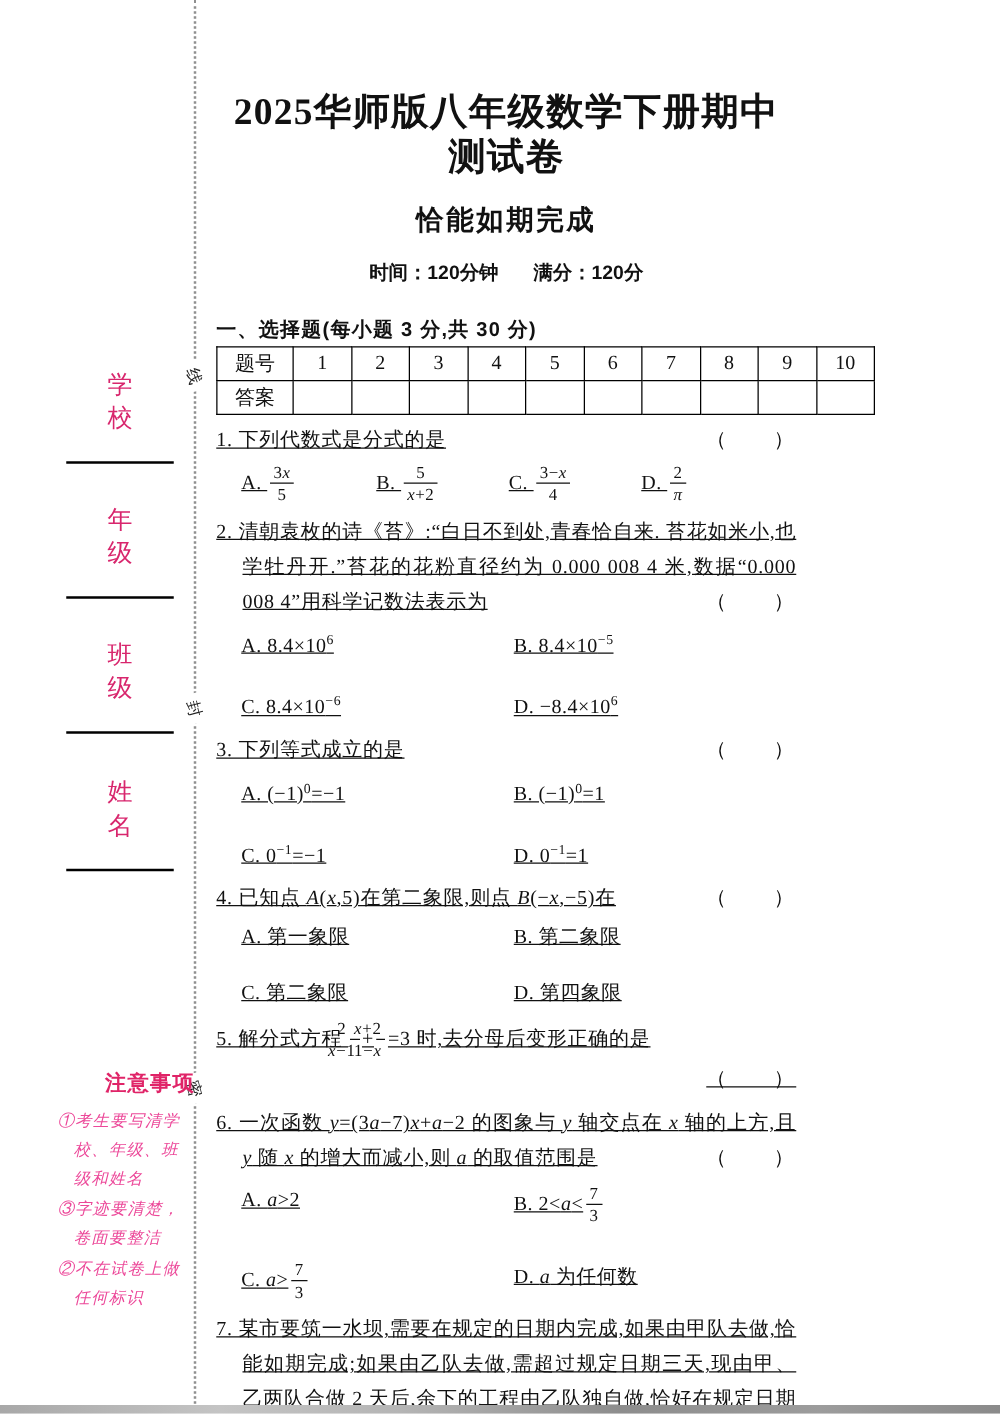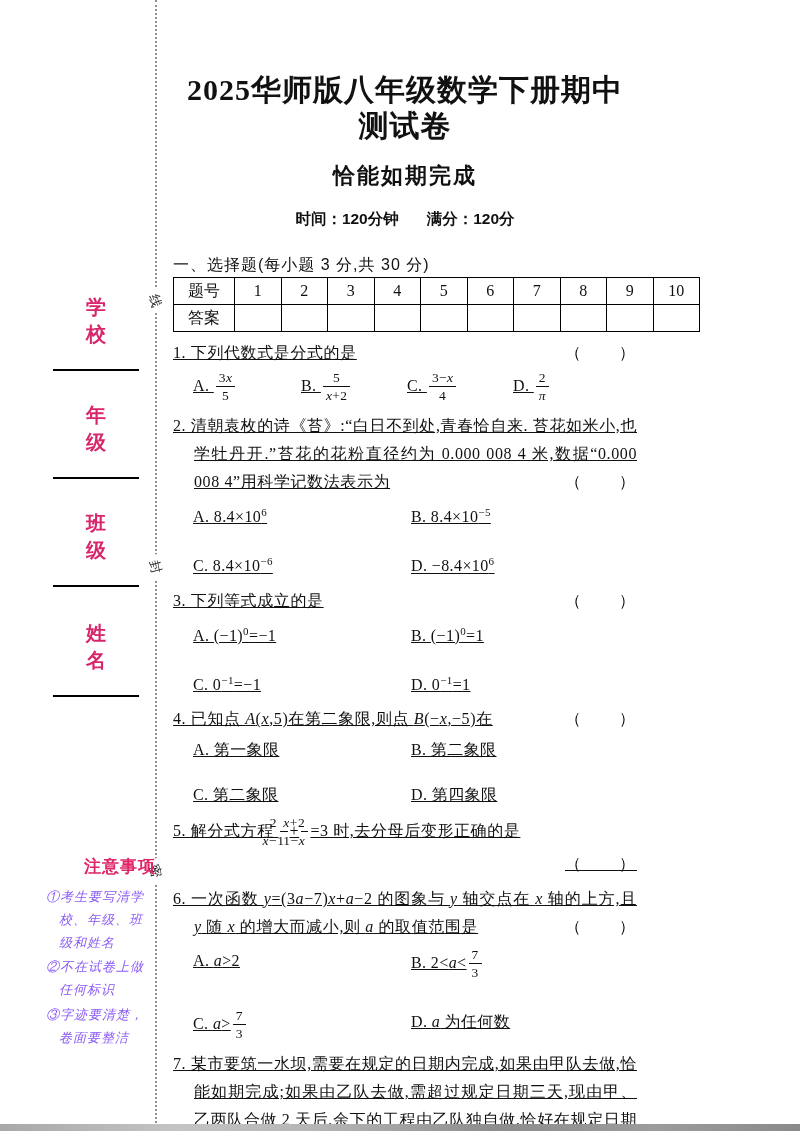--- a/index.html
+++ b/index.html
@@ -13,47 +13,47 @@
   .bind-line{position:absolute;left:155px;top:0;bottom:8px;width:0;border-left:2px dotted #8f8f8f;}
   .bind-char{
     position:absolute;left:143px;width:24px;text-align:center;
     font-size:13px;color:#222;background:#fff;transform:rotate(75deg);
     font-family:"Liberation Serif",serif;
   }
 
   
   .side-field{position:absolute;left:46px;width:100px;text-align:center;}
   .side-label{
-    display:block;color:#d8266d;font-weight:bold;font-size:20px;
+    display:block;color:#d8266d;font-weight:normal;font-size:20px;
     letter-spacing:22px;padding-left:22px;
     font-family:"Liberation Sans","DejaVu Sans",sans-serif;
   }
   .side-line{display:block;width:86px;margin:21px auto 0;border-bottom:2.5px solid #000;height:0;}
 
   .notice{position:absolute;left:46px;top:855px;width:110px;}
   .notice-title{
     color:#e02468;font-weight:bold;font-size:17px;letter-spacing:1px;
     font-family:"Liberation Sans","DejaVu Sans",sans-serif;
     text-align:right;
   }
-  .notice-items{margin-top:8px;font-size:13px;line-height:1.75;font-style:italic;color:#8b5cf6;}
+  .notice-items{margin-top:8px;font-size:13px;line-height:1.75;font-style:italic;color:#ec4899;}
   .notice-item{padding-left:1em;text-indent:-1em;margin-bottom:2px;letter-spacing:1px;}
 
   
   .main{position:absolute;left:173px;top:0;width:464px;}
   .title{margin-top:72px;text-align:center;font-size:30px;font-weight:bold;line-height:36px;letter-spacing:1px;}
   .subtitle{margin-top:17px;text-align:center;font-size:22px;font-weight:bold;line-height:30px;letter-spacing:2px;}
   .meta{
     margin-top:17px;display:flex;justify-content:center;gap:28px;
     font-family:"Liberation Sans","DejaVu Sans",sans-serif;
     font-size:15.5px;font-weight:bold;line-height:22px;
   }
   .section-heading{
     margin-top:23px;font-family:"Liberation Sans","DejaVu Sans",sans-serif;
-    font-size:16px;font-weight:normal;letter-spacing:1px;line-height:24px;
+    font-size:16px;font-weight:bold;letter-spacing:1px;line-height:24px;
   }
 
   table.answers{border-collapse:collapse;width:527px;table-layout:fixed;}
   table.answers td{
     border:1.8px solid #000;height:26px;text-align:center;vertical-align:middle;
     font-size:16px;padding:0;
   }
   td.cell-head{width:60px;}
 
   .question{margin-top:7px;text-decoration:underline;}
@@ -102,22 +102,22 @@
   </div>
   <div class="side-field" style="top:510px;">
     <span class="side-label">班级</span>
     <span class="side-line"></span>
   </div>
 
   <div class="notice">
     <div class="notice-title">注意事项</div>
     <div class="notice-items">
       <div class="notice-item">①考生要写清学校、年级、班级和姓名</div>
+      <div class="notice-item">③字迹要清楚，卷面要整洁</div>
       <div class="notice-item">②不在试卷上做任何标识</div>
-      <div class="notice-item">③字迹要清楚，卷面要整洁</div>
     </div>
   </div>
 
   <div class="main">
 
     <div class="title">2025华师版八年级数学下册期中测试卷</div>
     <div class="subtitle">恰能如期完成</div>
     <div class="meta">
       <span>时间：120分钟</span>
       <span>满分：120分</span>

